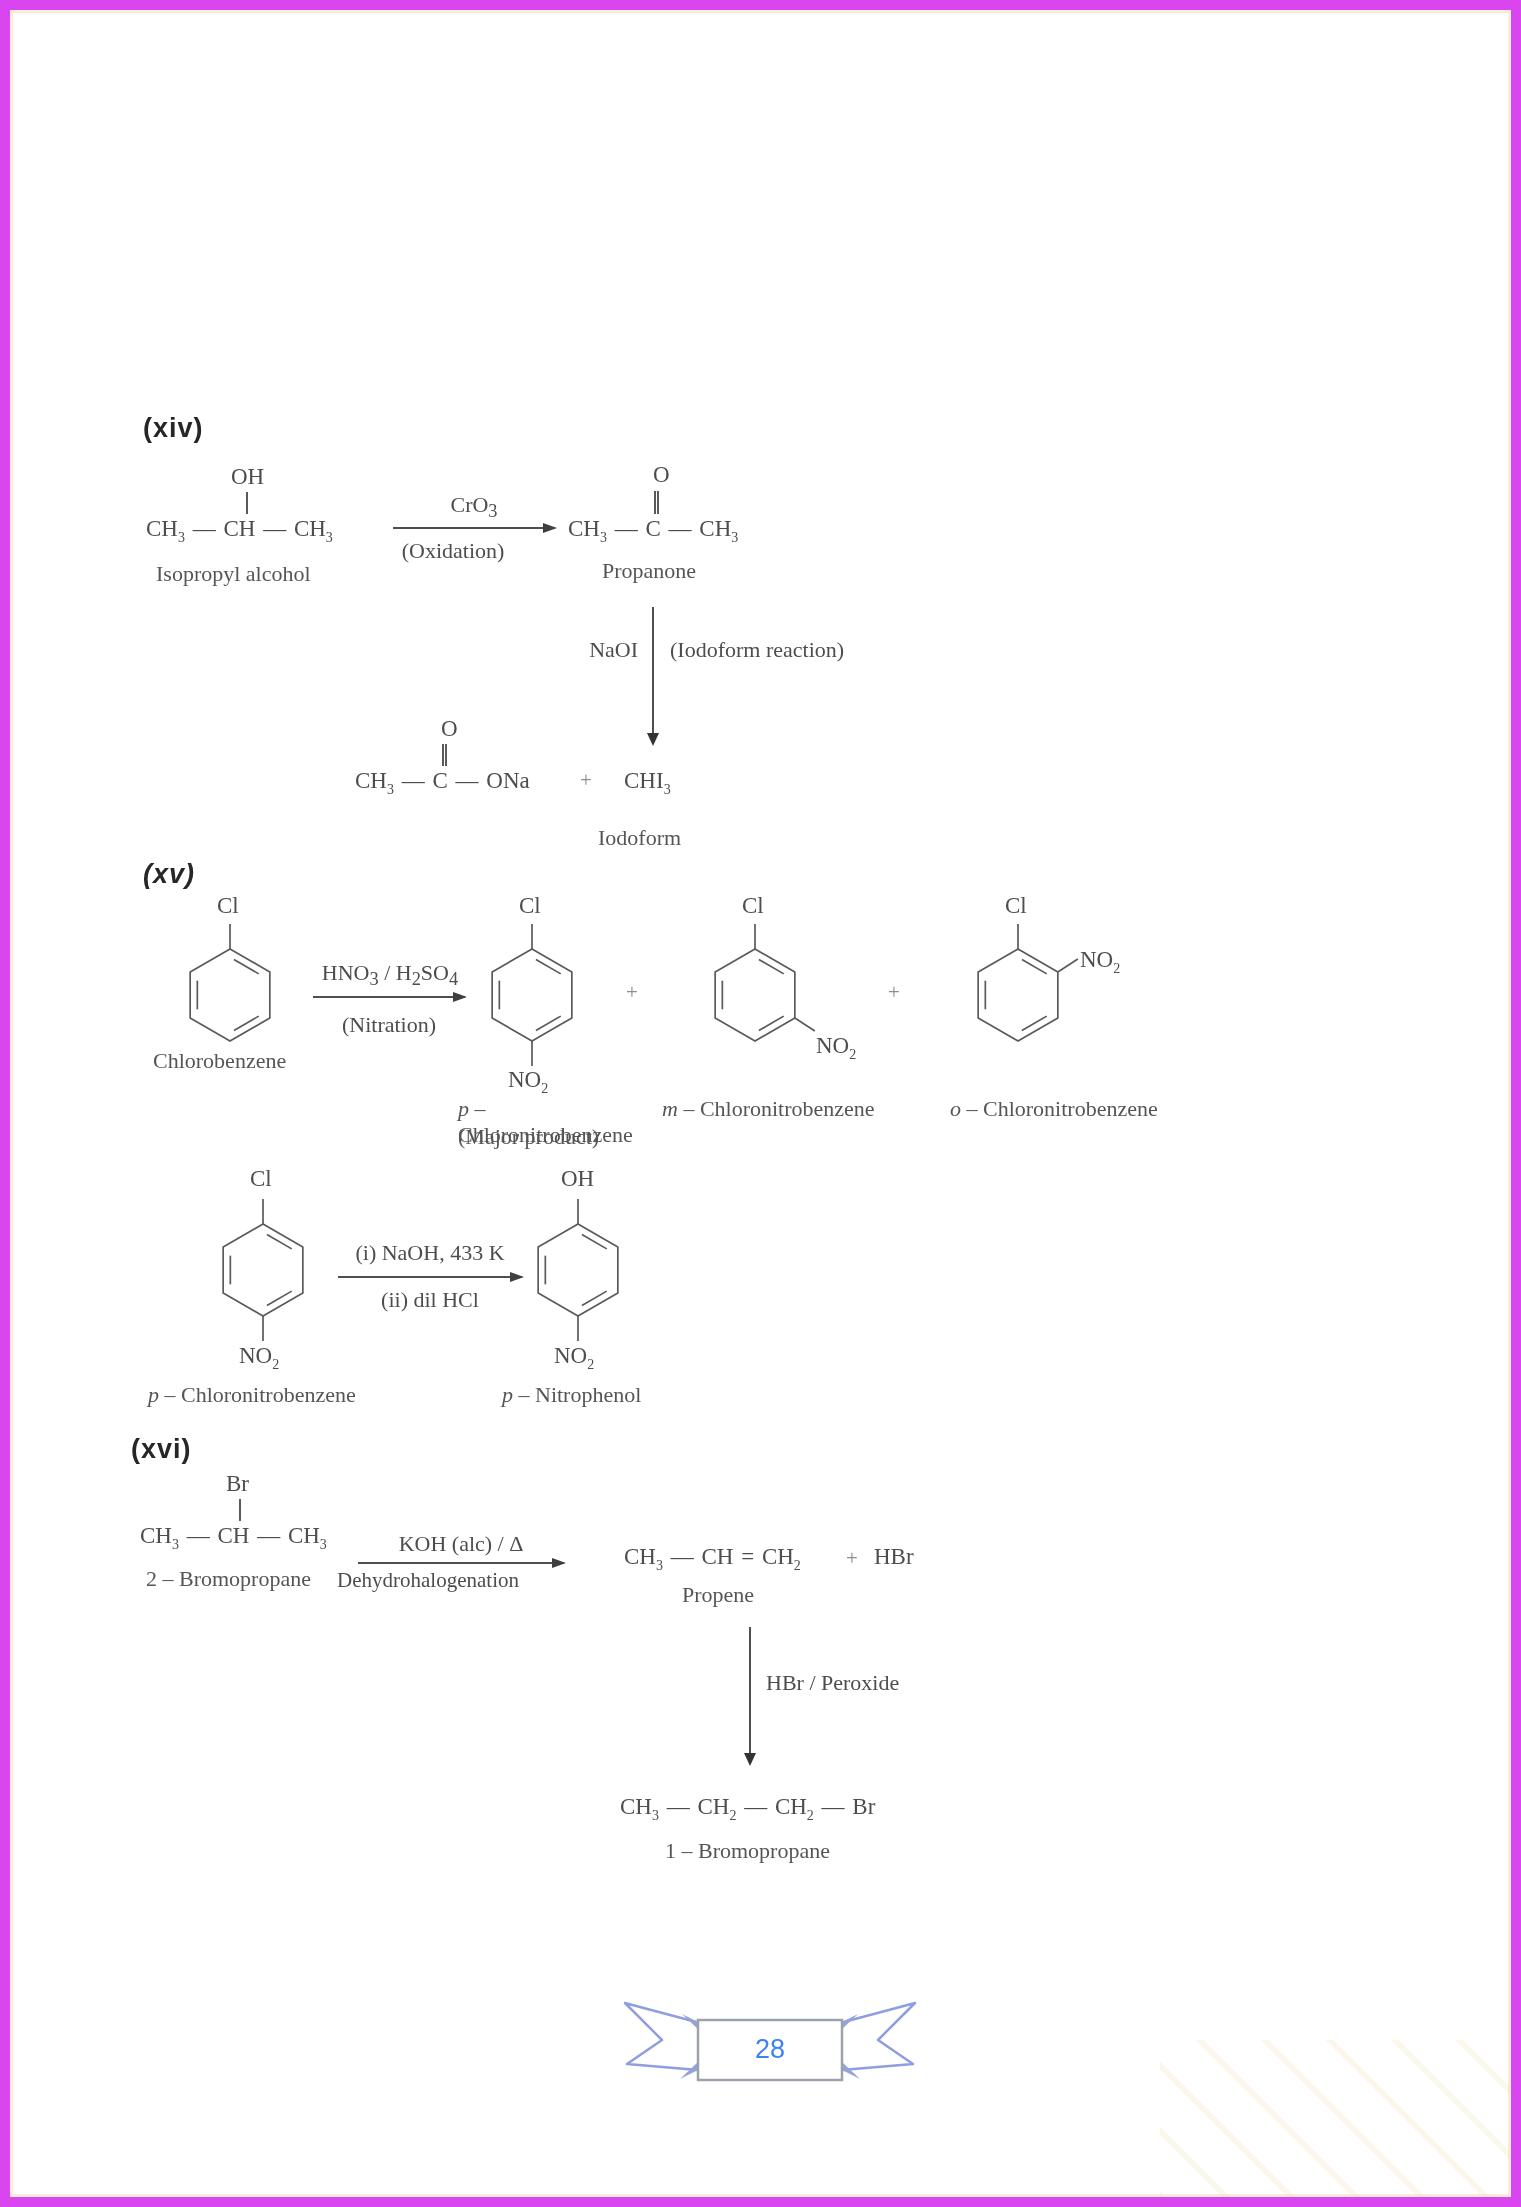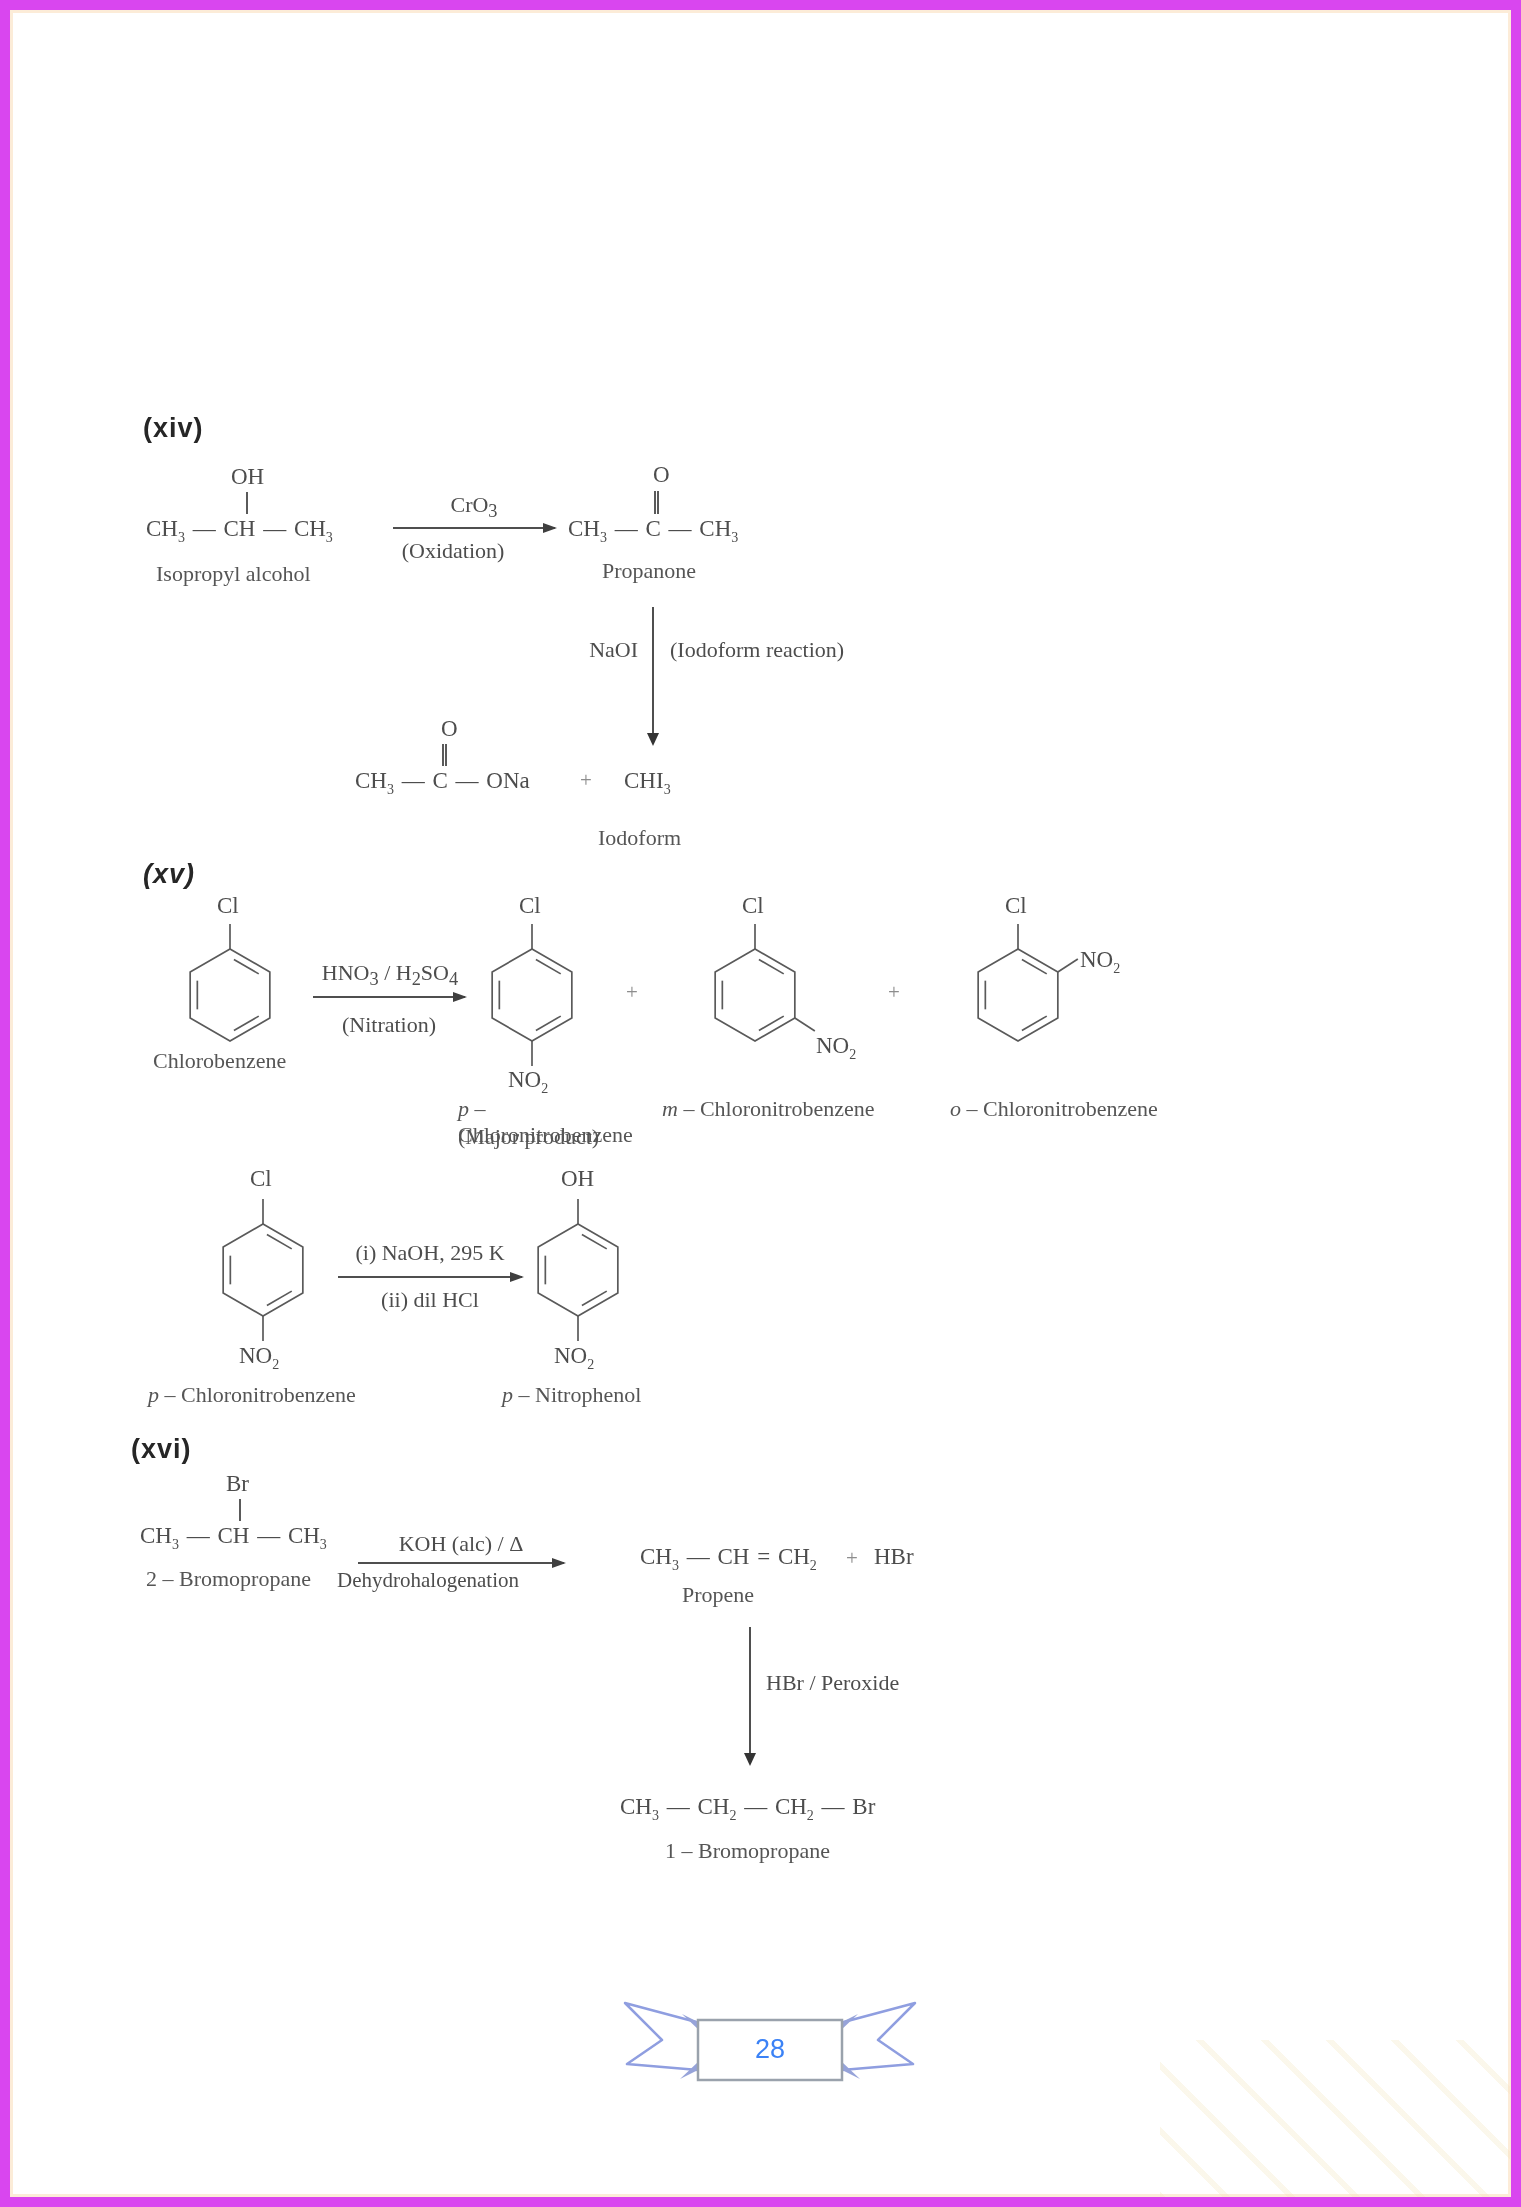--- a/index.html
+++ b/index.html
@@ -179,21 +179,21 @@
       <polygon points="60,29 99.83716857408419,52 99.83716857408419,98 60,121 20.16283142591582,98 20.16283142591582,52" fill="none" stroke="#5a5a5a" stroke-width="1.7"></polygon>
       <line x1="63.91997738768988" y1="39.5432" x2="88.74650084305915" y2="53.8768" stroke="#5a5a5a" stroke-width="1.7"></line>
       <line x1="88.74650084305915" y1="96.1232" x2="63.91997738768988" y2="110.4568" stroke="#5a5a5a" stroke-width="1.7"></line>
       <line x1="27.33352176925097" y1="89.3336" x2="27.33352176925097" y2="60.6664" stroke="#5a5a5a" stroke-width="1.7"></line>
       <line x1="60" y1="29" x2="60" y2="4" stroke="#5a5a5a" stroke-width="1.7"></line>
       <line x1="60" y1="121" x2="60" y2="146" stroke="#5a5a5a" stroke-width="1.7"></line>
     </svg>
   <span class="f" style="left:229px;top:1333px;">NO<sub>2</sub></span>
   <span class="nm ctr" style="left:138px;top:1372px;width:230px;"><i>p</i> – Chloronitrobenzene</span>
 
-  <span class="al" style="left:328px;top:1230px;width:184px;">(i) NaOH, 295 K</span>
+  <span class="al" style="left:328px;top:1230px;width:184px;">(i) NaOH, 433 K</span>
   <div class="harrow" style="left:328px;top:1266px;width:184px;"></div>
   <span class="al" style="left:328px;top:1277px;width:184px;">(ii) dil HCl</span>
 
   <span class="f" style="left:551px;top:1156px;">OH</span>
   <svg class="ring" style="left:508px;top:1185px;" viewBox="0 0 120 150">
       <polygon points="60,29 99.83716857408419,52 99.83716857408419,98 60,121 20.16283142591582,98 20.16283142591582,52" fill="none" stroke="#5a5a5a" stroke-width="1.7"></polygon>
       <line x1="63.91997738768988" y1="39.5432" x2="88.74650084305915" y2="53.8768" stroke="#5a5a5a" stroke-width="1.7"></line>
       <line x1="88.74650084305915" y1="96.1232" x2="63.91997738768988" y2="110.4568" stroke="#5a5a5a" stroke-width="1.7"></line>
       <line x1="27.33352176925097" y1="89.3336" x2="27.33352176925097" y2="60.6664" stroke="#5a5a5a" stroke-width="1.7"></line>
       <line x1="60" y1="29" x2="60" y2="4" stroke="#5a5a5a" stroke-width="1.7"></line>
@@ -206,21 +206,21 @@
 
   <span class="f" style="left:216px;top:1461px;">Br</span>
   <div class="vbond" style="left:229px;top:1489px;height:22px;"></div>
   <span class="f" style="left:130px;top:1513px;">CH<sub>3</sub> — CH — CH<sub>3</sub></span>
   <span class="nm" style="left:136px;top:1556px;">2 – Bromopropane</span>
 
   <span class="al" style="left:348px;top:1521px;width:206px;">KOH (alc) / Δ</span>
   <div class="harrow" style="left:348px;top:1552px;width:206px;"></div>
   <span class="al" style="left:318px;top:1558px;width:200px;font-size:21px;">Dehydrohalogenation</span>
 
-  <span class="f" style="left:614px;top:1534px;margin-left:16px;">CH<sub>3</sub> — CH = CH<sub>2</sub></span>
+  <span class="f" style="left:614px;top:1534px;">CH<sub>3</sub> — CH = CH<sub>2</sub></span>
   <span class="plus" style="left:836px;top:1536px;">+</span>
   <span class="f" style="left:864px;top:1534px;">HBr</span>
   <span class="nm" style="left:672px;top:1572px;">Propene</span>
 
   <div class="varrow" style="left:739px;top:1617px;height:128px;"></div>
   <span class="al" style="left:756px;top:1660px;text-align:left;">HBr / Peroxide</span>
 
   <span class="f" style="left:610px;top:1784px;">CH<sub>3</sub> — CH<sub>2</sub> — CH<sub>2</sub> — Br</span>
   <span class="nm" style="left:655px;top:1828px;">1 – Bromopropane</span>
 

